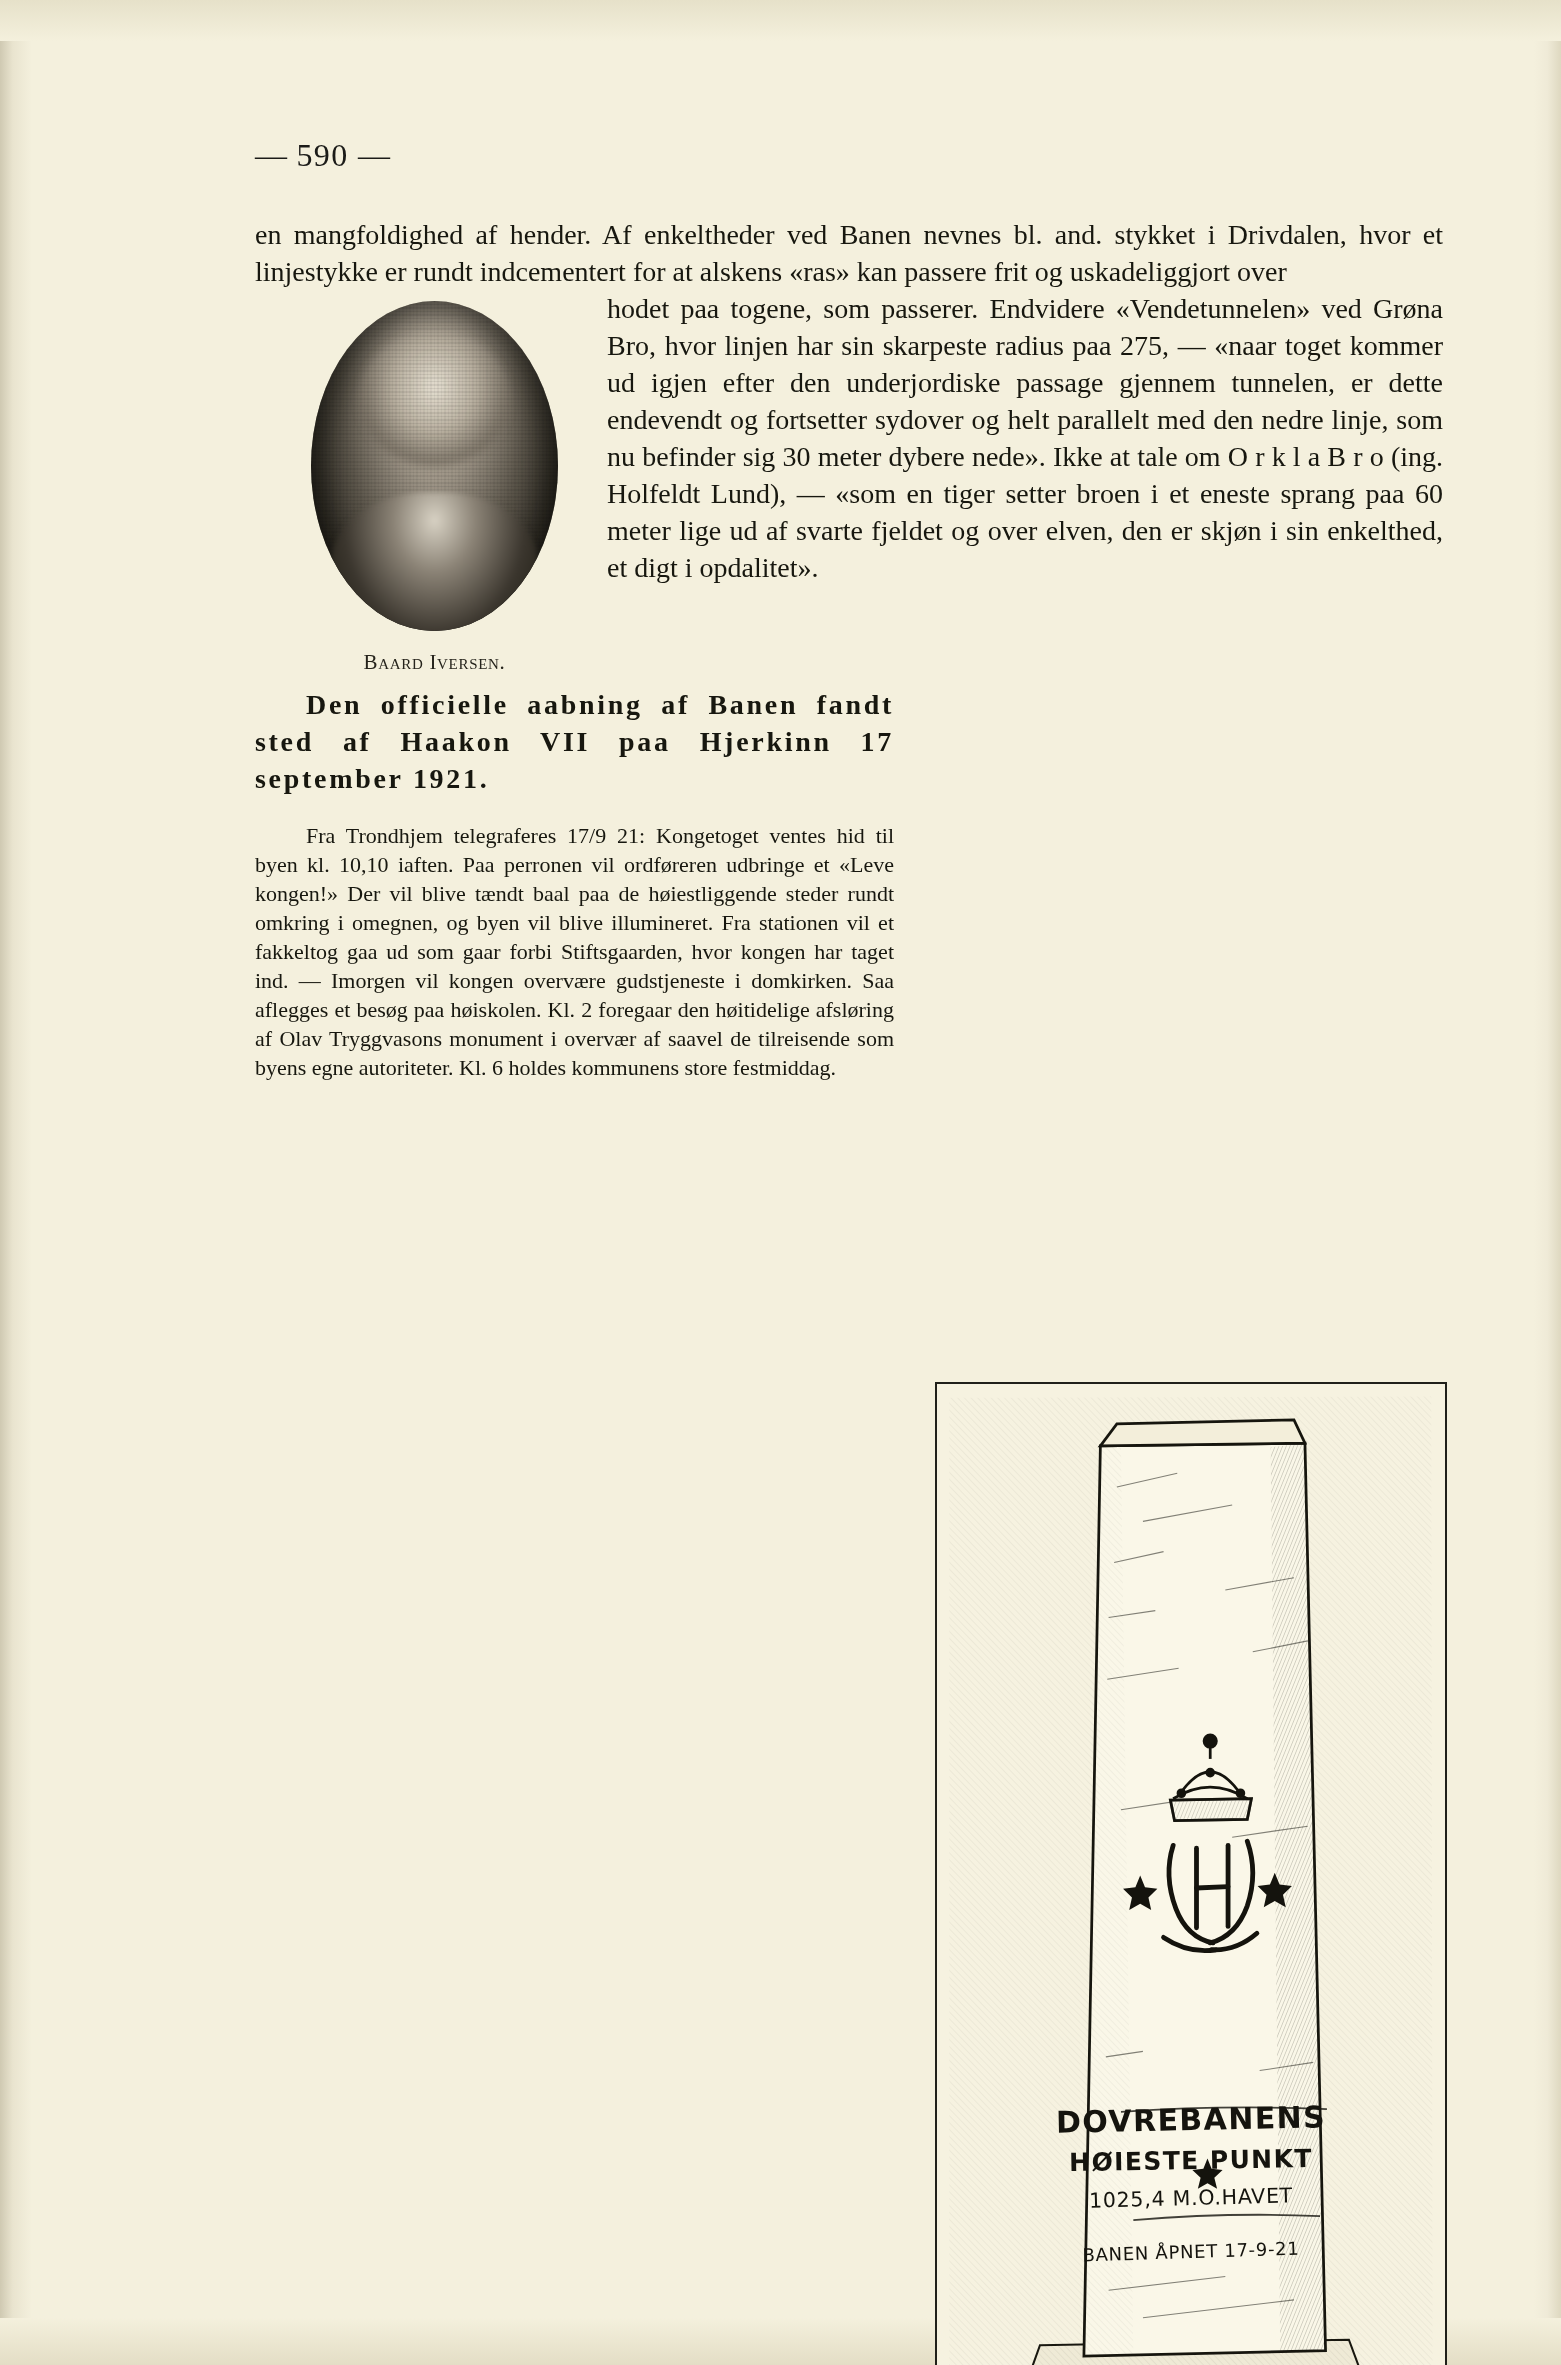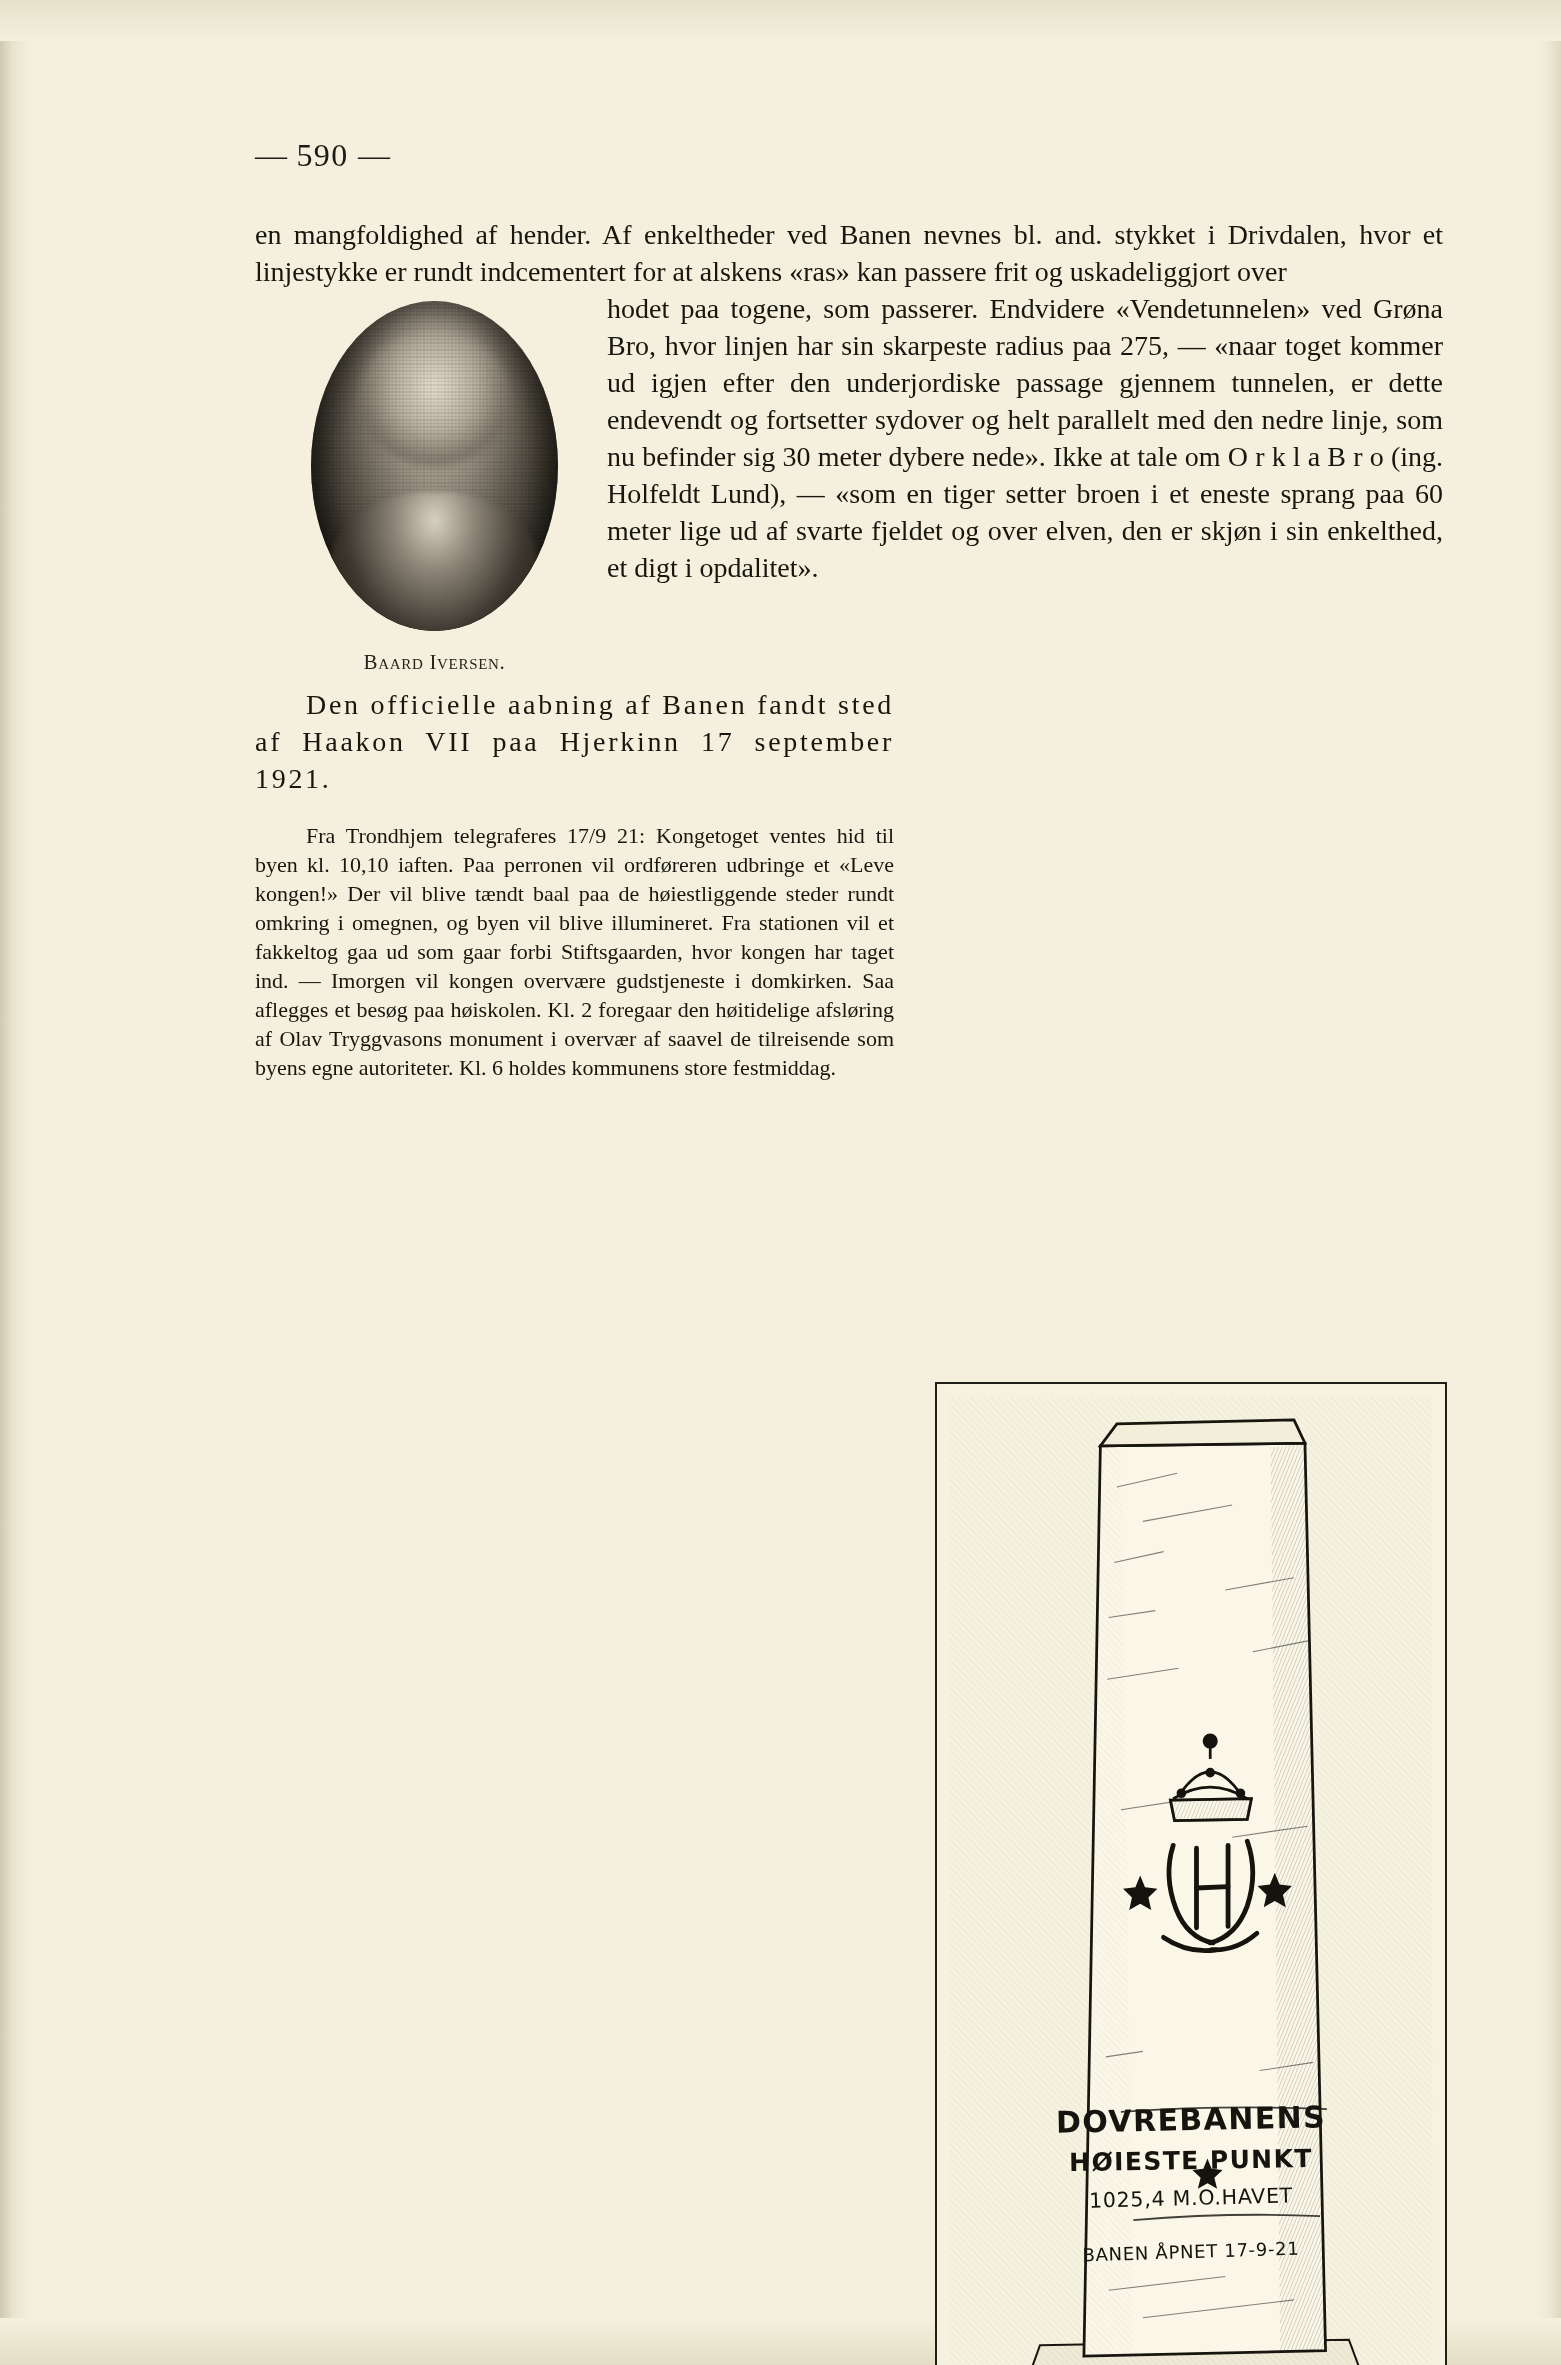--- a/index.html
+++ b/index.html
@@ -137,21 +137,21 @@
     float: left;
     width: 639px;
   }
   .col-left p { font-size: 28px; }
   .small-col {
     font-size: 25px;
     line-height: 1.30;
   }
   .small-col p { font-size: 22px; }
 
-  .spaced { letter-spacing: 2.7px; }
+  .spaced { letter-spacing: 2.7px; font-weight: bold; }
 
   
   .illus {
     position: absolute;
     right: 0;
     top: 699px;
     width: 508px;
   }
   .illus-frame {
     width: 508px;

